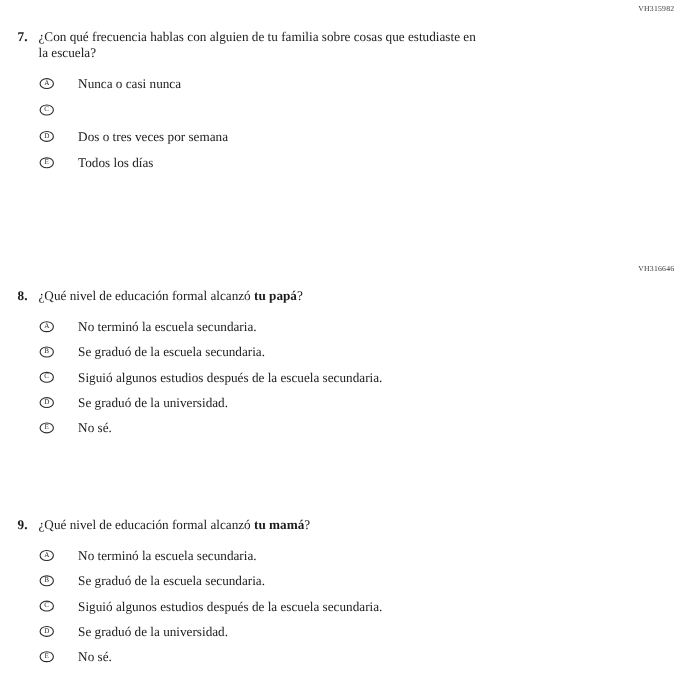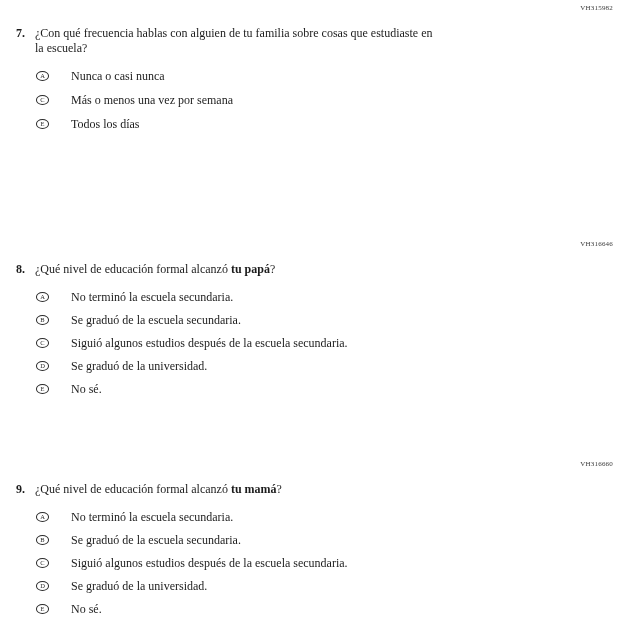--- a/index.html
+++ b/index.html
@@ -61,21 +61,24 @@
     <div class="qtext"><span>¿Con qué frecuencia hablas con alguien de tu familia sobre cosas que estudiaste en
 la escuela?</span><span class="b"></span><span></span></div>
   </div>
   <div class="options">
     <div class="option">
       <span class="bubble">A</span>
       <span class="olabel">Nunca o casi nunca</span>
     </div>
     <div class="option">
       <span class="bubble">C</span>
-      <span class="olabel">Más o menos una vez por semana</span>
+    </div>
+    <div class="option">
+      <span class="bubble">D</span>
+      <span class="olabel">Dos o tres veces por semana</span>
     </div>
     <div class="option">
       <span class="bubble">E</span>
       <span class="olabel">Todos los días</span>
     </div>
   </div>
 </section>
 
 <section class="qblock" id="qblock-1">
   <div class="code">VH316646</div>
@@ -101,21 +104,20 @@
       <span class="olabel">Se graduó de la universidad.</span>
     </div>
     <div class="option">
       <span class="bubble">E</span>
       <span class="olabel">No sé.</span>
     </div>
   </div>
 </section>
 
 <section class="qblock" id="qblock-2">
-  <div class="code">VH316660</div>
   <div class="qrow">
     <span class="qnum">9.</span>
     <div class="qtext"><span>¿Qué nivel de educación formal alcanzó </span><span class="b">tu mamá</span><span>?</span></div>
   </div>
   <div class="options opt23">
     <div class="option">
       <span class="bubble">A</span>
       <span class="olabel">No terminó la escuela secundaria.</span>
     </div>
     <div class="option">

